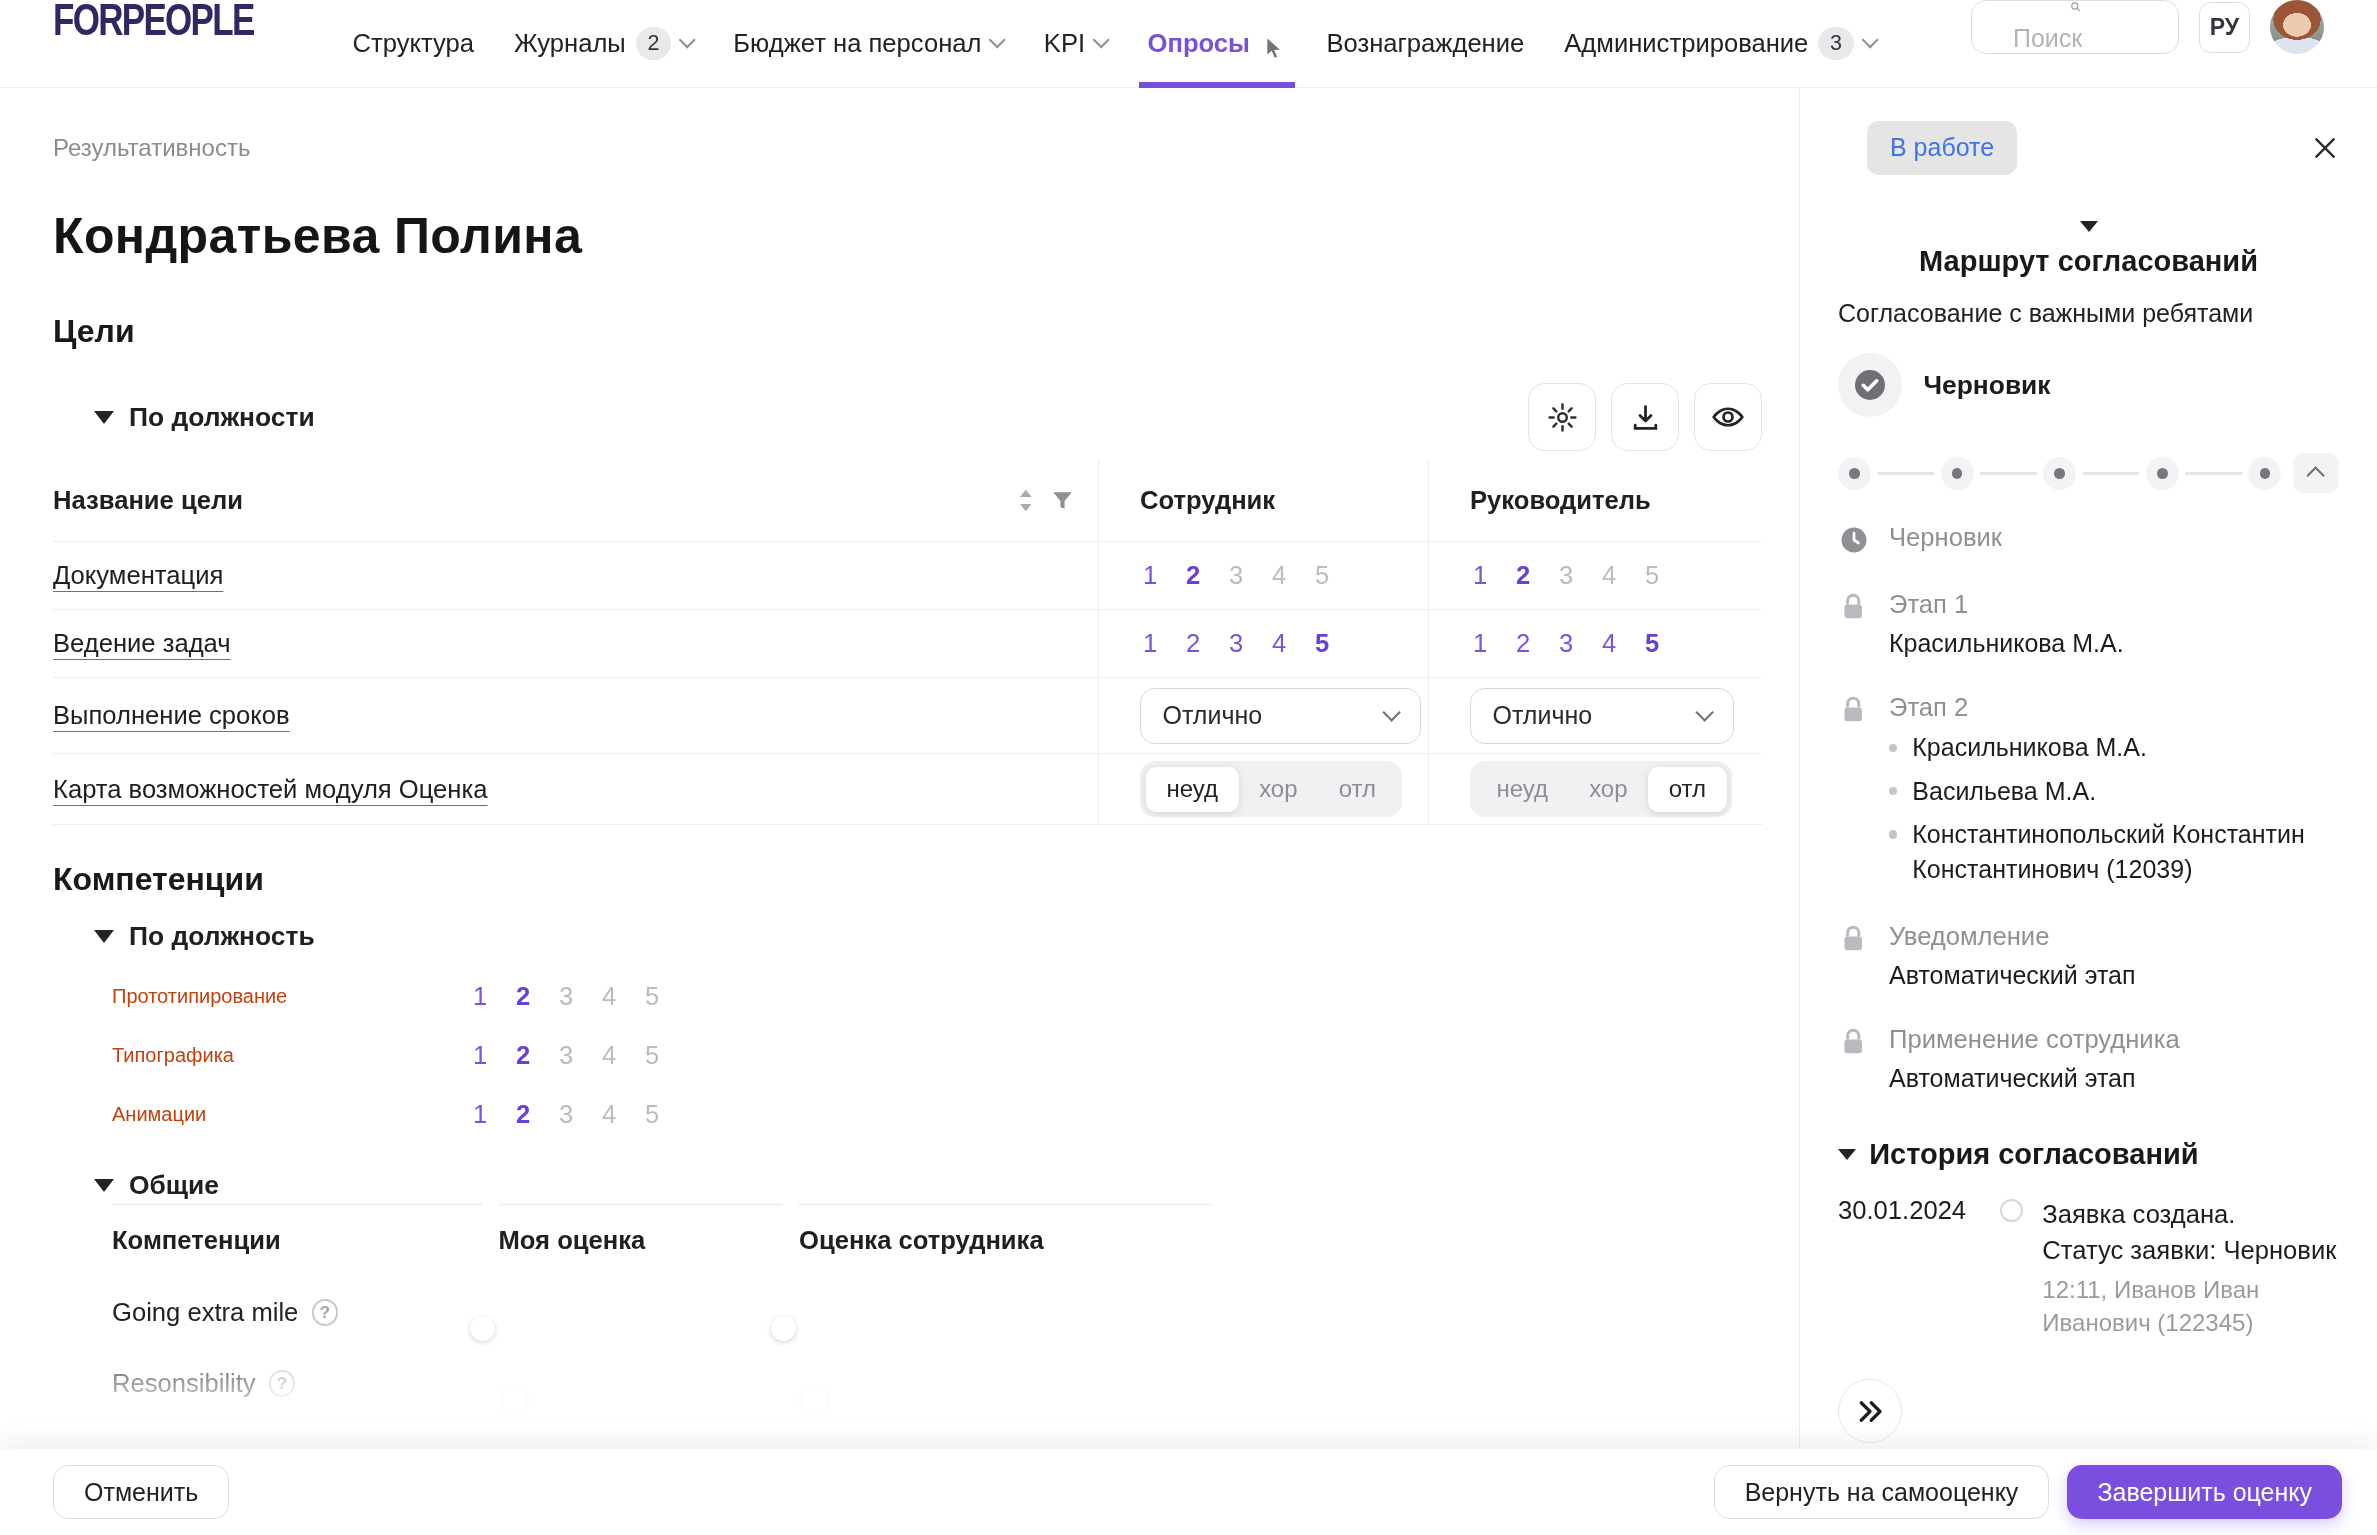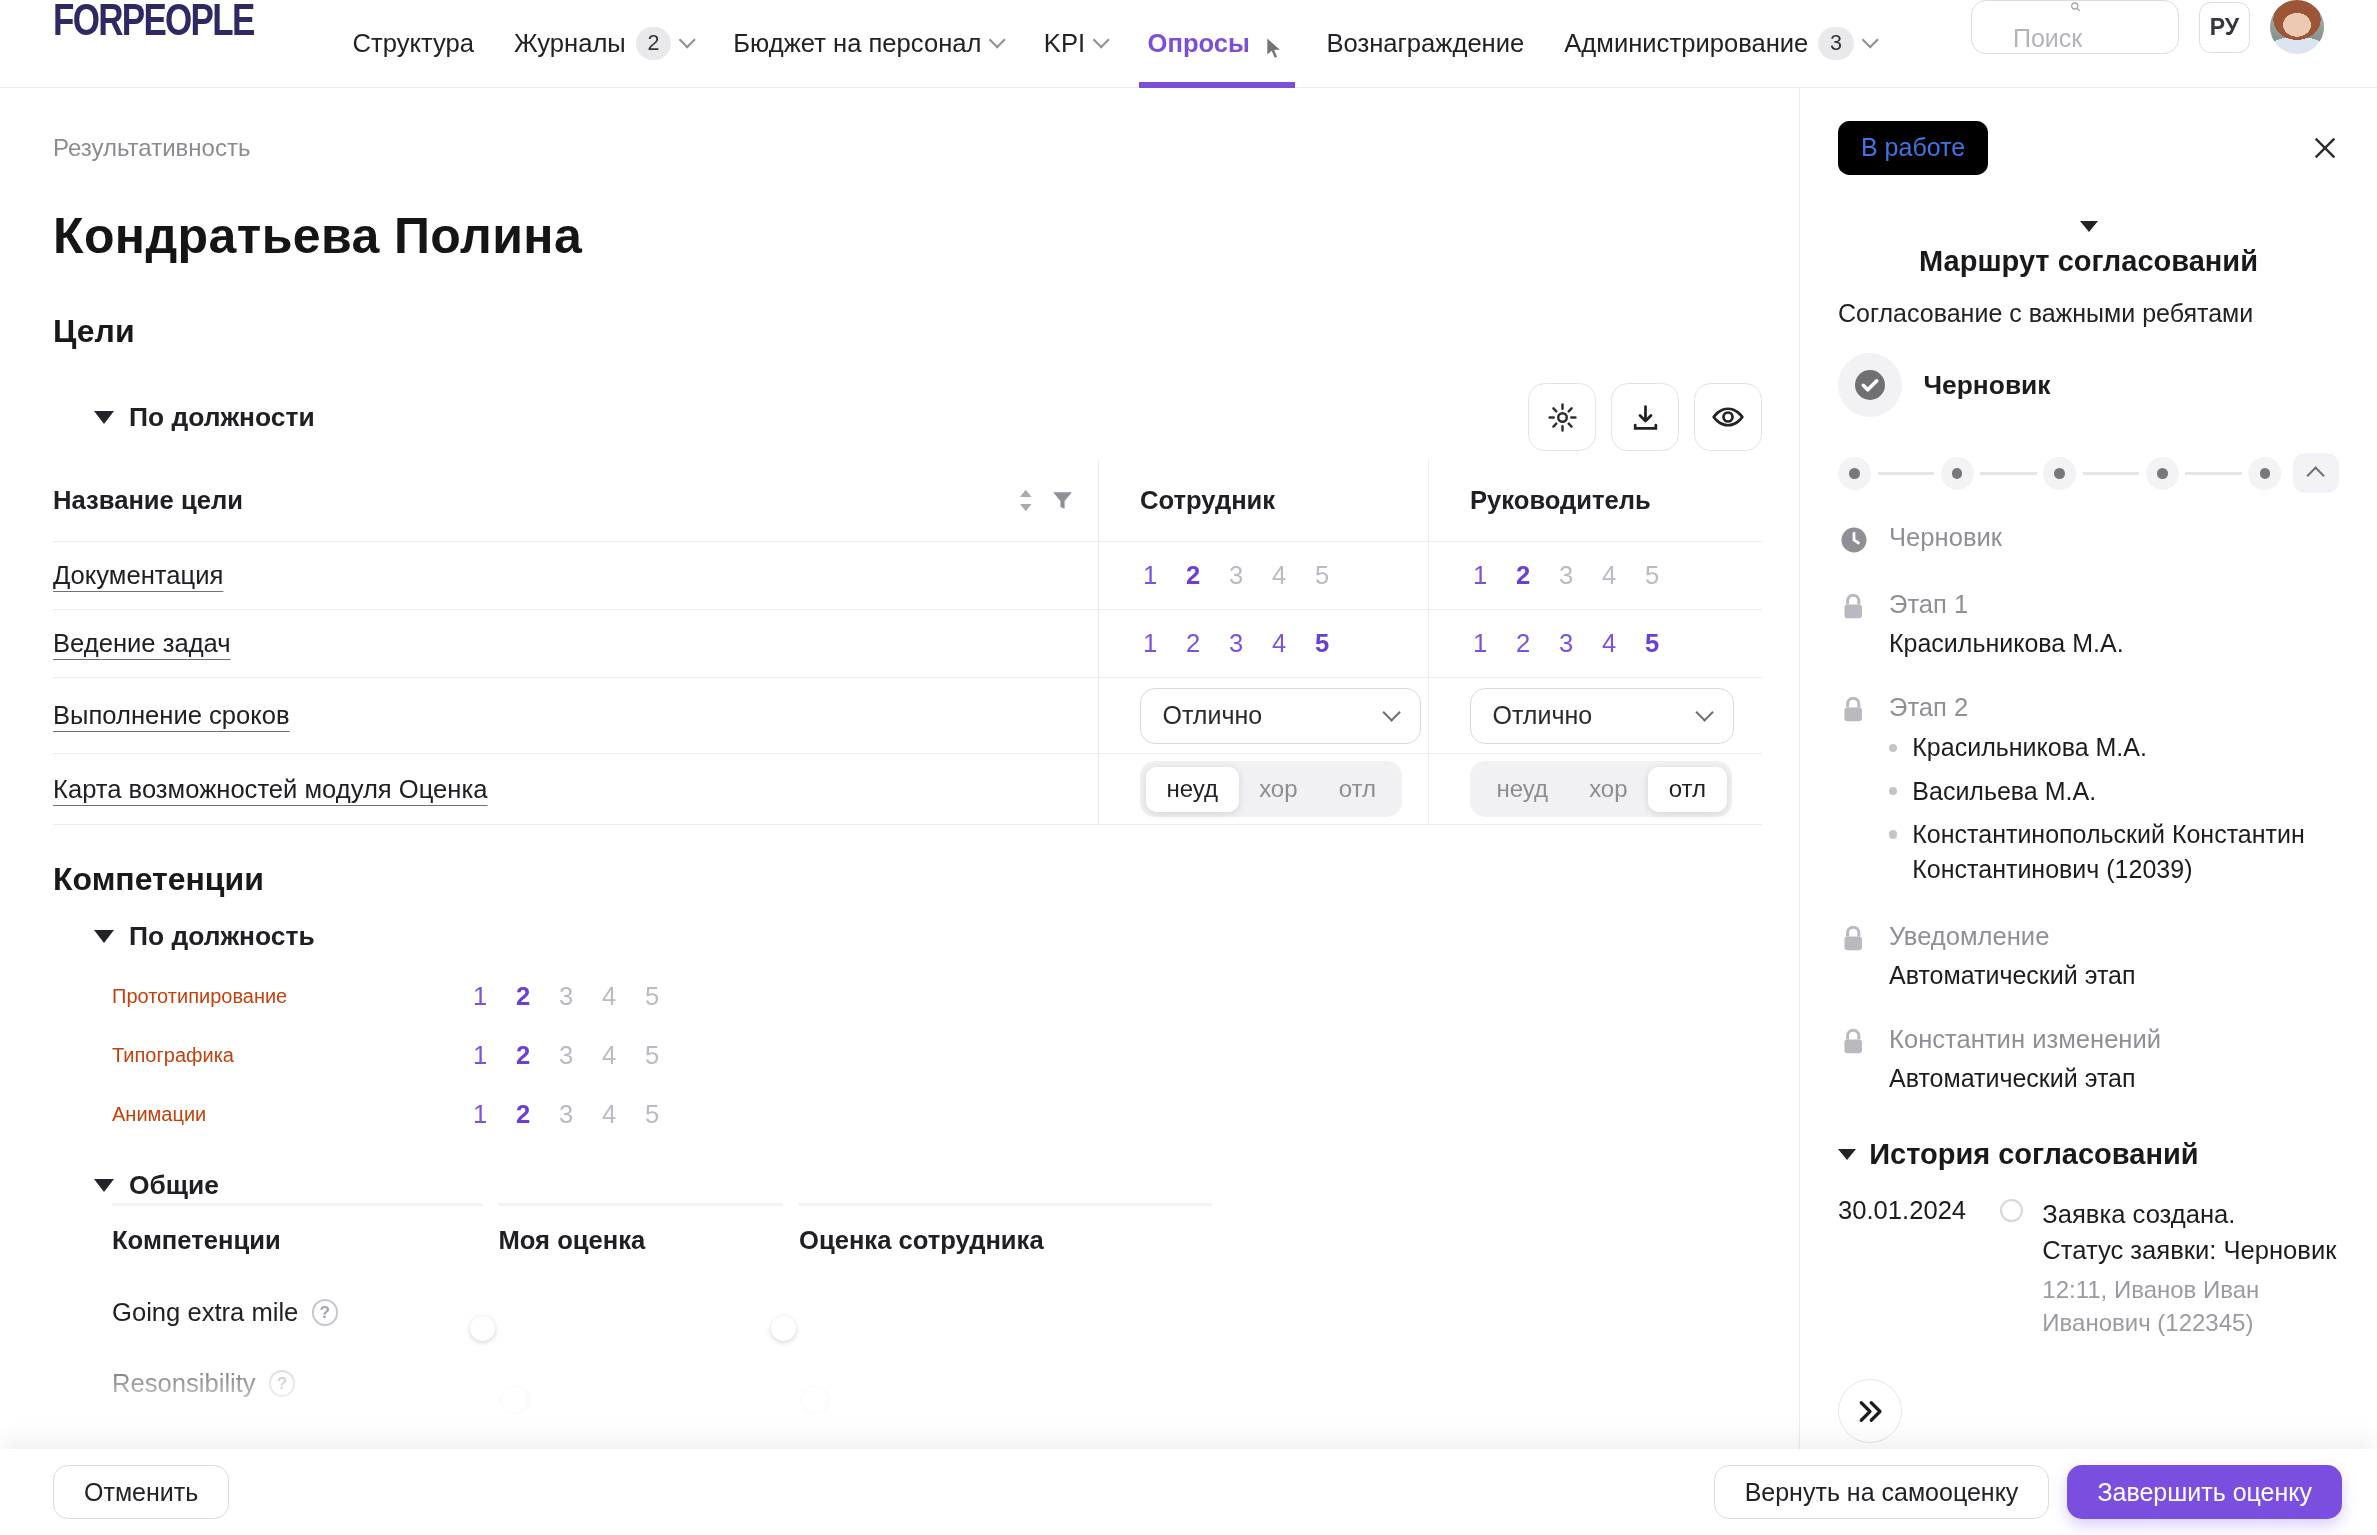--- a/index.html
+++ b/index.html
@@ -79,21 +79,21 @@
   .help { width:26.4px; height:26.4px; border-radius:50%; border:2px solid #c7c7cd; color:#a3a3aa; font-size:17.3px; display:flex; align-items:center; justify-content:center; font-weight:600; }
   .toggle { width:50px; height:31px; border-radius:15.7px; position:relative; }
   .toggle::after { content:""; position:absolute; width:25px; height:25px; border-radius:50%; background:#fff; top:3.3px; box-shadow:0 1.7px 5px rgba(0,0,0,.18); }
   .toggle.on::after { right:3.3px; } .toggle.off::after { left:3.3px; }
   .t-my.on { background:#7b4ee1; } .t-emp.on { background:#ae94ef; }
   .t-my.off { background:#b7b7bc; } .t-emp.off { background:#d4d4d8; }
 
   
   .sidebar { width:578px; flex:0 0 578px; border-left:1.7px solid #ebebee; padding:33px 38px 0 38px; position:relative; background:#fff; }
   .sb-top { display:flex; align-items:center; justify-content:space-between; }
-  .status-badge { background:#000000; color:#3f74e4; font-size:25px; padding:12.4px 23px; border-radius:11.6px; }
+  .status-badge { background:#e5e5e5; color:#3f74e4; font-size:25px; padding:12.4px 23px; border-radius:11.6px;margin-left:29px; }
   .route-head, .hist-head { display:flex; align-items:center; gap:13.2px; font-size:29px; font-weight:700; color:#19191c; }
   .route-head { margin-top:46px;flex-direction:column; }
   .tri-sm { width:0; height:0; border-left:9px solid transparent; border-right:9px solid transparent; border-top:11.6px solid #232327; }
   .route-sub { margin-top:21.5px; font-size:25px; color:#222226; }
   .draft-row { margin-top:25px; display:flex; align-items:center; gap:21.5px; }
   .draft-ava { width:64px; height:64px; border-radius:50%; background:#f2f2f4; display:flex; align-items:center; justify-content:center; }
   .draft-label { font-size:26.4px; font-weight:600; color:#1c1c1f; }
   .stepper { margin-top:36px; display:flex; align-items:center; }
   .dotwrap { width:33px; height:33px; border-radius:50%; background:#f3f3f5; display:flex; align-items:center; justify-content:center; flex:0 0 33px; }
   .dot { width:10.7px; height:10.7px; border-radius:50%; background:#77777c; }
@@ -517,21 +517,21 @@
         </div>
 
         <div class="tl-entry">
           <div class="tl-icon">
             <svg width="26.4" height="30" viewBox="0 0 20 24">
                 <path d="M5.5 10V7a4.5 4.5 0 0 1 9 0v3" fill="none" stroke="#b9b9bf" stroke-width="2.4"></path>
                 <rect x="3" y="10" width="14" height="11" rx="2.4" fill="#b9b9bf"></rect>
               </svg>
           </div>
           <div>
-            <div class="tl-label">Константин изменений</div>
+            <div class="tl-label">Применение сотрудника</div>
             <div class="tl-name">Автоматический этап</div>
           </div>
         </div>
       </div>
 
       <div class="hist-head">
         <span class="tri-sm"></span>
         <span>История согласований</span>
       </div>
 

